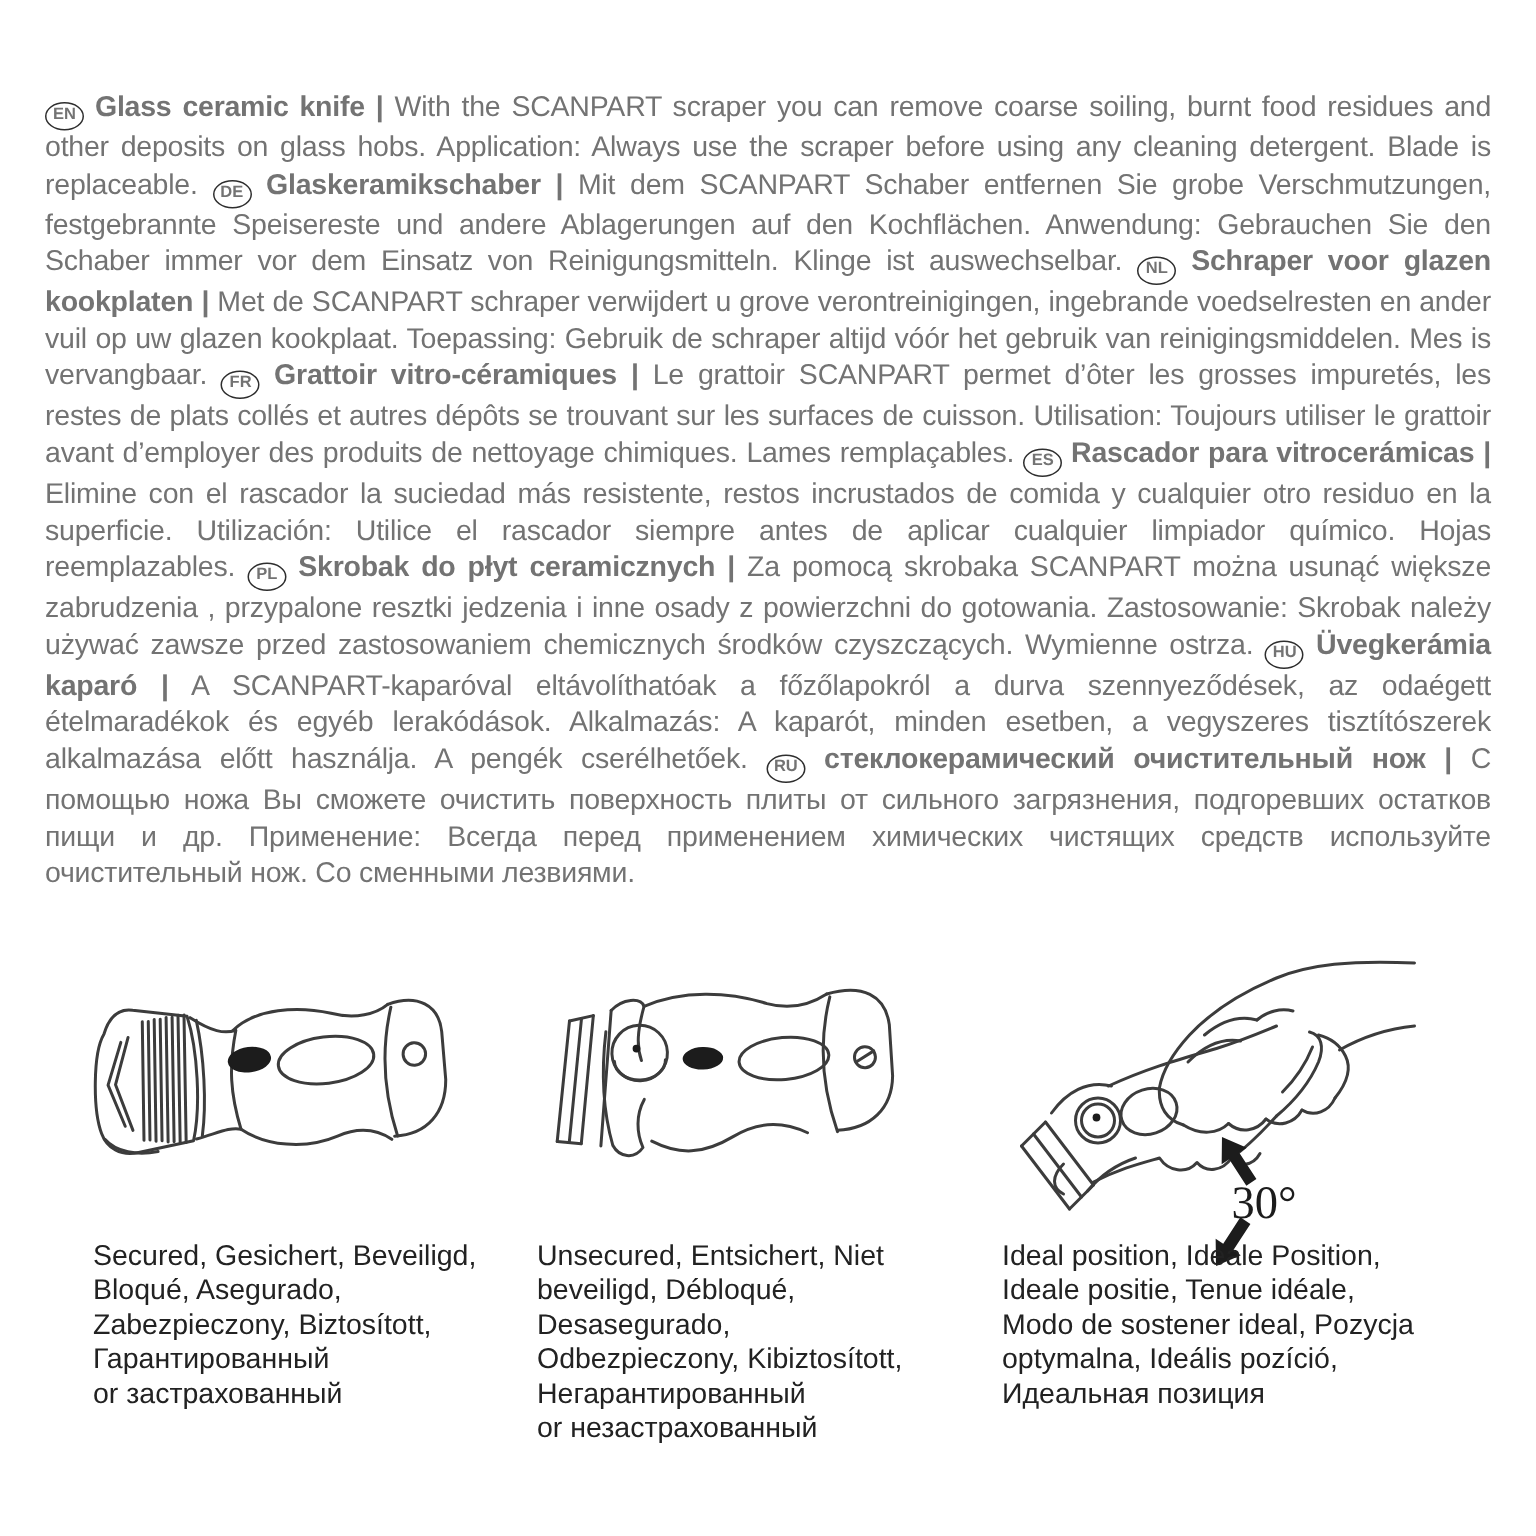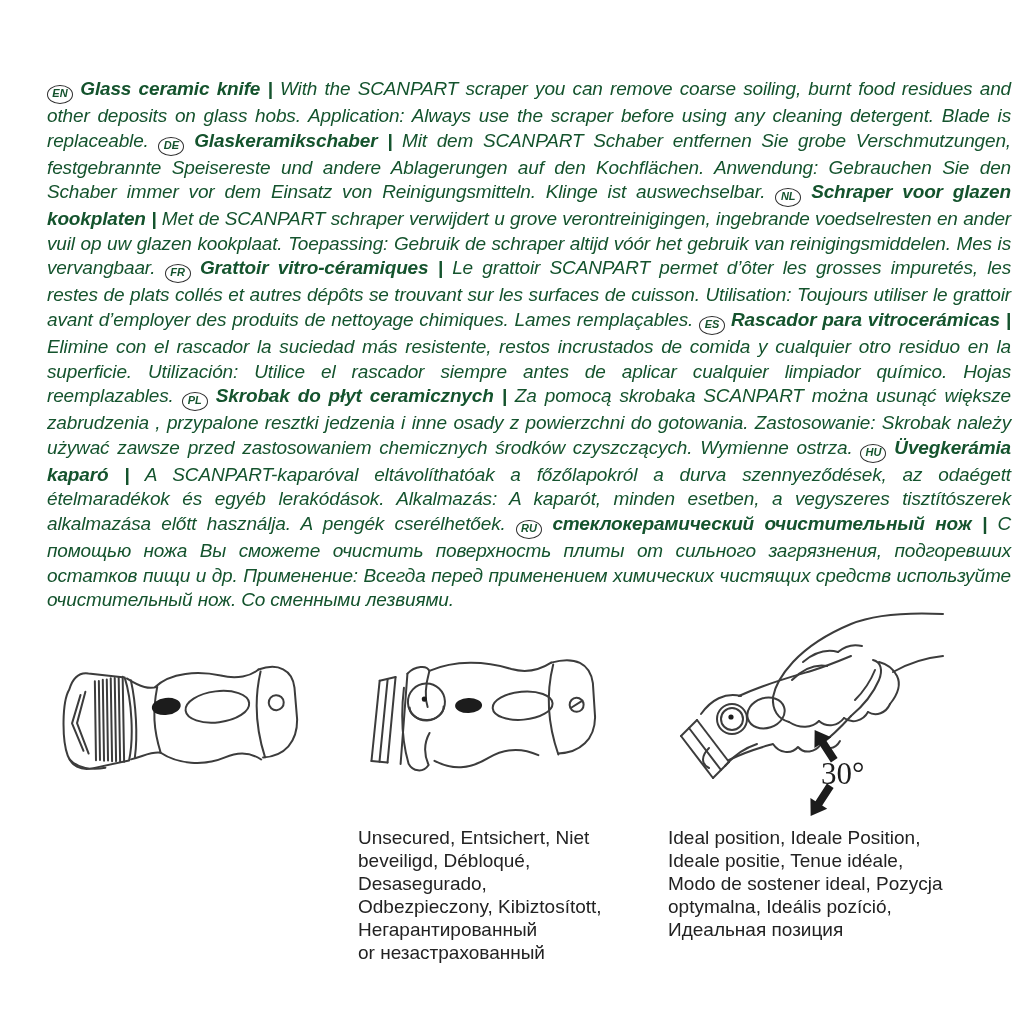--- a/index.html
+++ b/index.html
@@ -1,23 +1,23 @@
 <!DOCTYPE html>
 <html><head>
 <meta charset="utf-8">
 <style>
   html,body { margin:0; padding:0; background:#ffffff; }
   .page {
     position:relative; width:1024px; height:1024px; background:#ffffff;
     font-family:"Liberation Sans", sans-serif; color:#262626; overflow:hidden;
   }
   .instructions {
-    position:absolute; left:30px; top:60px; width:964px; margin:17px;
+    position:absolute; left:30px; top:60px; width:964px; margin:0;
     font-size:19px; line-height:24.6px; letter-spacing:-0.15px;
-    text-align:justify; color:#14532d;font-style:italic;
+    text-align:justify; color:#737373;
   }
   .lang-code {
     display:inline-block; box-sizing:border-box;
     min-width:26px; height:19px; line-height:15px; padding:0 3px;
     border:1.8px solid #2e2e2e; border-radius:50%;
     font-size:11px; font-weight:700; letter-spacing:0;
     text-align:center; vertical-align:-2px;
   }
   .section-title { font-weight:700; }
   .figure { position:absolute; }
@@ -87,21 +87,21 @@
         <ellipse class="ink" cx="104" cy="50" rx="13.5" ry="7.5"></ellipse>
         <ellipse class="ln" cx="158" cy="52" rx="30" ry="14" transform="rotate(-3 158 52)"></ellipse>
         <path class="ln" d="M190,12 C182,40 182,70 192,102"></path>
         <path class="ln" d="M188,10 C212,4 227,12 229,32 L230,66 C229,88 214,101 192,101"></path>
         <circle class="ln" cx="212" cy="53" r="7"></circle>
         <path class="ln" d="M206,56 L218,49"></path>
       </g>
     </svg>
   </div>
 
-  <div class="figure" style="left:635px; top:600px;">
+  <div class="figure" style="left:635px; top:628px;">
     <svg width="312" height="218" viewBox="0 0 312 218">
       <g>
         <path class="ln" d="M46,136 L78,178"></path>
         <path class="ln" d="M54,128 L86,170"></path>
         <path class="ln" d="M62,120 L94,162"></path>
         <path class="ln" d="M46,136 L62,120"></path>
         <path class="ln" d="M78,178 L94,162"></path>
         <path class="ln" d="M66,114 C76,100 90,92 106,96"></path>
         <path class="ln" d="M90,166 C100,154 110,148 122,144"></path>
         <path class="ln" d="M74,148 C66,156 66,164 74,168"></path>
@@ -130,20 +130,25 @@
       <g transform="translate(190,146) rotate(-33)">
         <path class="ink" d="M0,-19 L-10,-4 L-4,-4 L-4,17 L4,17 L4,-4 L10,-4 Z"></path>
       </g>
       <text class="angle-text" x="186" y="184">30°</text>
       <g transform="translate(186,200) rotate(213)">
         <path class="ink" d="M0,-19 L-10,-4 L-4,-4 L-4,17 L4,17 L4,-4 L10,-4 Z"></path>
       </g>
     </svg>
   </div>
 
+  <div class="caption" style="left:62px; top:826px; width:290px;">Secured, Gesichert, Beveiligd,
+Bloqué, Asegurado,
+Zabezpieczony, Biztosított,
+Гарантированный
+or застрахованный</div>
   <div class="caption" style="left:668px; top:826px; width:300px;">Ideal position, Ideale Position,
 Ideale positie, Tenue idéale,
 Modo de sostener ideal, Pozycja
 optymalna, Ideális pozíció,
 Идеальная позиция</div>
   <div class="caption" style="left:358px; top:826px; width:280px;">Unsecured, Entsichert, Niet
 beveiligd, Débloqué,
 Desasegurado,
 Odbezpieczony, Kibiztosított,
 Негарантированный

